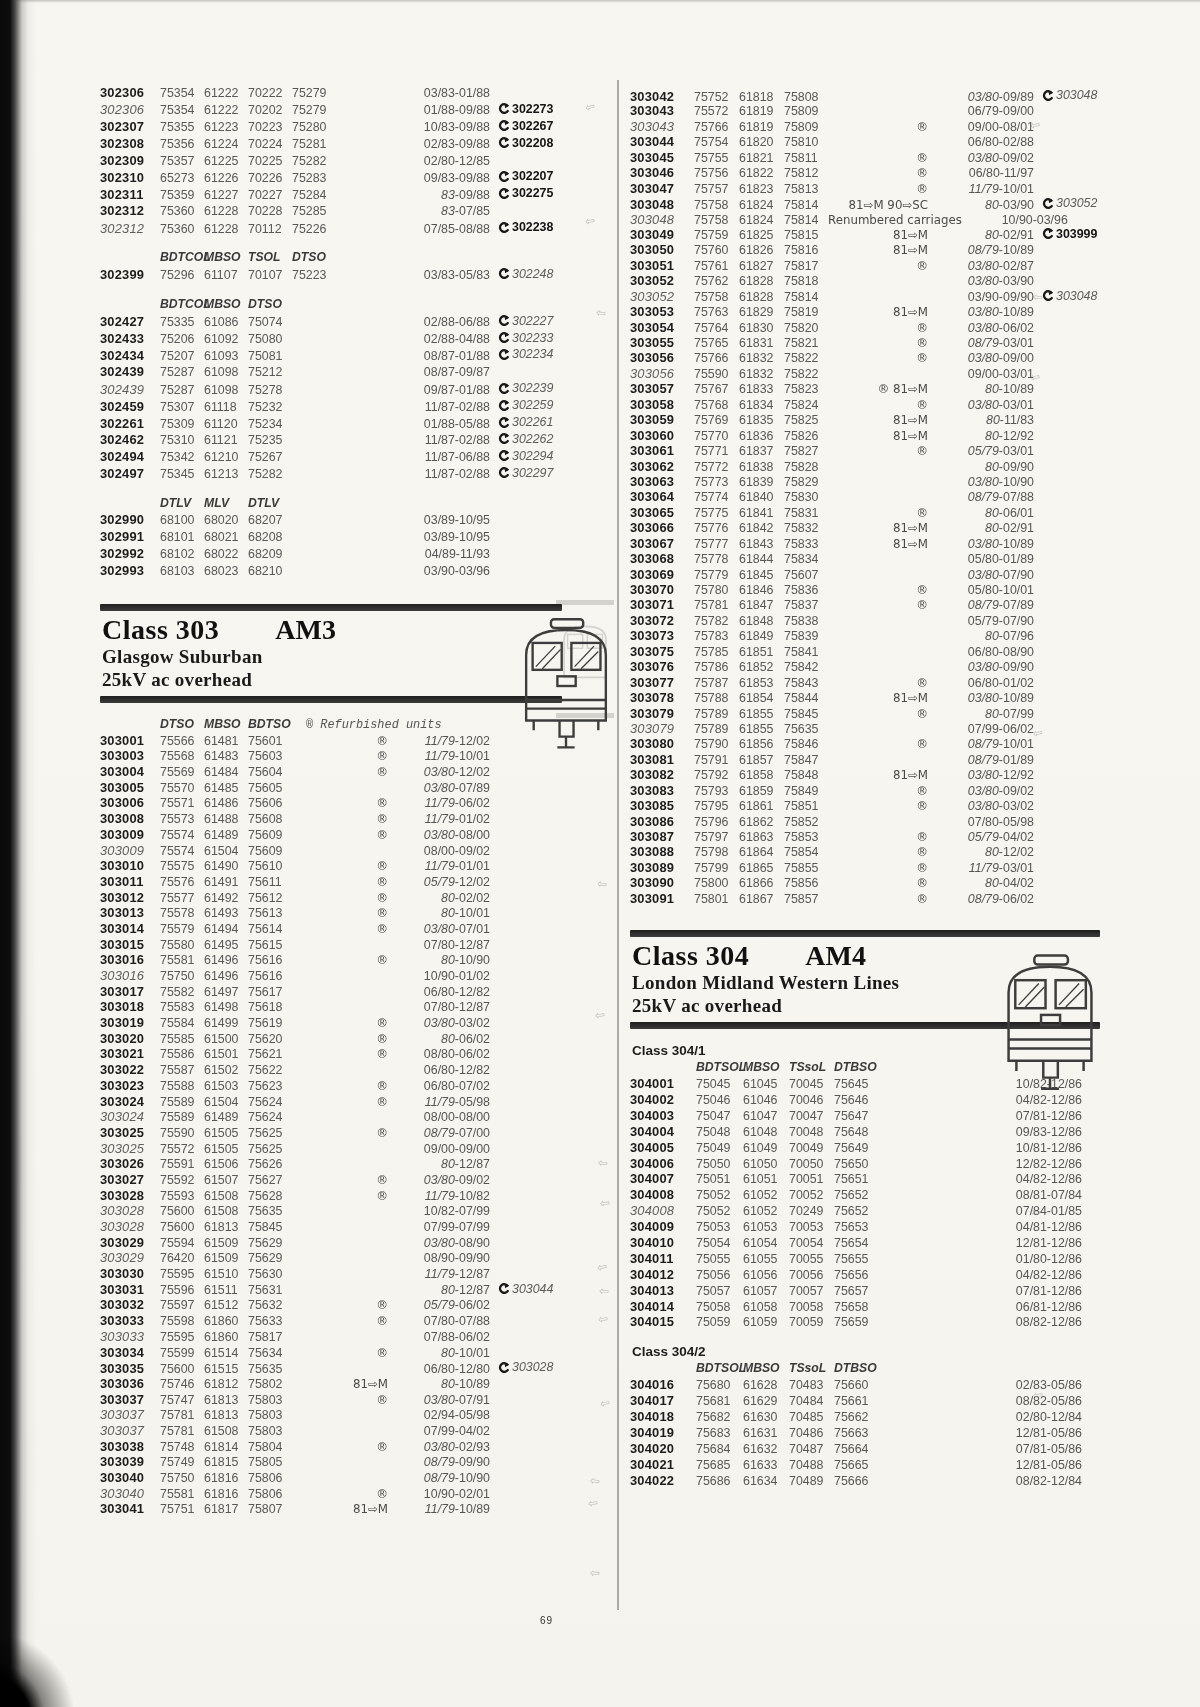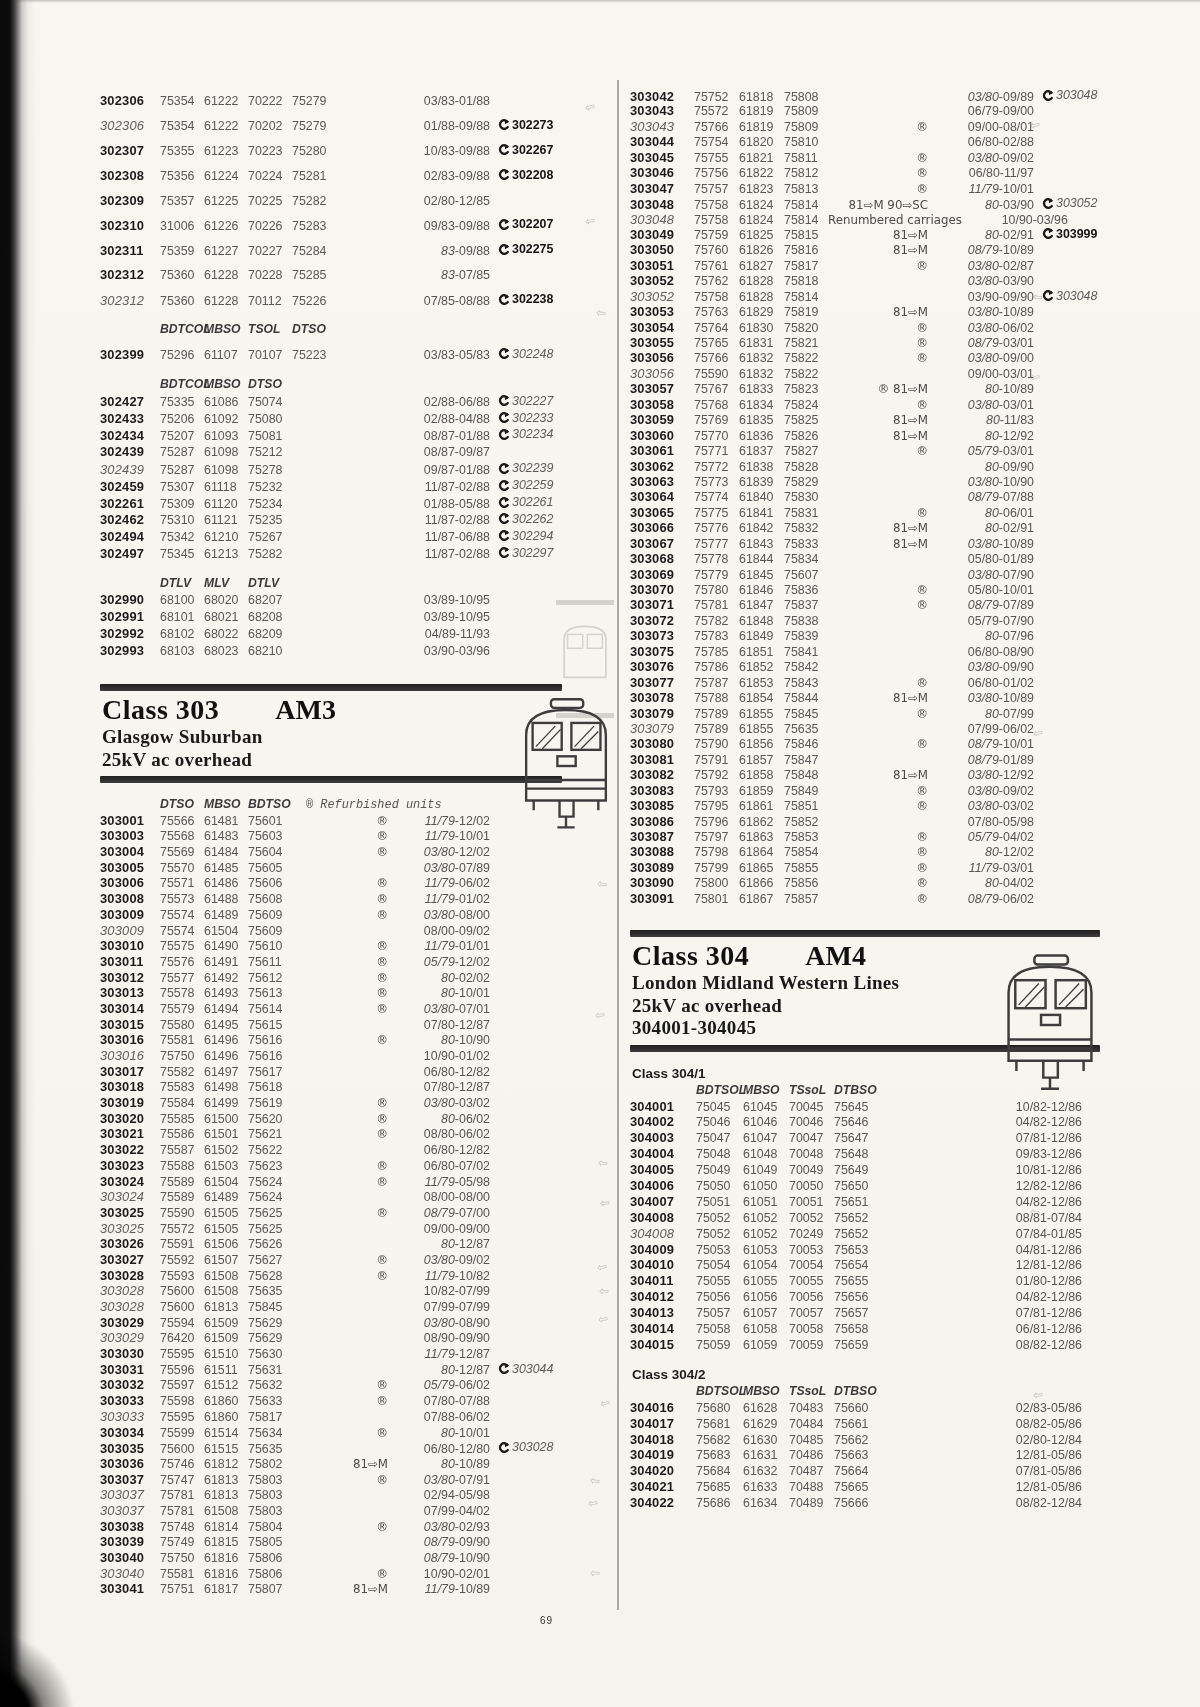--- a/index.html
+++ b/index.html
@@ -14,21 +14,21 @@
   .col-right{left:630px;top:88px;width:470px;}
 
   .tbl{margin:0;}
   .mt{margin-top:13px;}
   .lh169 .row{height:16.9px;}
   .lh157 .row{height:15.7px;}
   .lh154 .row{height:15.45px;}
   .lh159 .row{height:15.9px;}
 
   .row{display:grid;align-items:baseline;font-size:12.4px;white-space:nowrap;}
-  .g4L{grid-template-columns:60px 44px 44px 44px 44px 1fr 96px 72px;margin-top:8px;}
+  .g4L{grid-template-columns:60px 44px 44px 44px 44px 1fr 96px 72px;}
   .g3L{grid-template-columns:60px 44px 44px 44px 1fr 96px 72px;}
   .g3R{grid-template-columns:64px 45px 45px 44px 1fr 100px 66px;}
   .g4R{grid-template-columns:66px 47px 46px 45px 46px 1fr 94px 18px;}
 
   .cell{overflow:visible;}
   .u{font-weight:bold;color:#1c1c1c;font-size:12.9px;letter-spacing:.2px;}
   .uit{font-weight:normal;font-style:italic;color:#5f5f5f;}
   .c{color:#585858;}
   .cit{}
   .note{justify-self:end;text-align:right;color:#4a4a4a;padding-right:6px;font-family:"DejaVu Sans","Liberation Sans",sans-serif;font-size:11.8px;}
@@ -132,21 +132,21 @@
           <span class="cell c">75357</span>
           <span class="cell c">61225</span>
           <span class="cell c">70225</span>
           <span class="cell c">75282</span>
           <span class="cell note"></span>
           <span class="cell date">02/80-12/85</span>
           <span class="cell arr ai"></span>
         </div>
         <div class="row g4L">
           <span class="cell u">302310</span>
-          <span class="cell c">31006</span>
+          <span class="cell c">65273</span>
           <span class="cell c">61226</span>
           <span class="cell c">70226</span>
           <span class="cell c">75283</span>
           <span class="cell note"></span>
           <span class="cell date">09/83-09/88</span>
           <span class="cell arr ab"><svg class="ra" viewBox="0 0 12 12" width="11" height="11">
               <path d="M10.9 3.6 A4.7 4.7 0 1 0 11.2 7.9" fill="none" stroke="currentColor" stroke-width="2.5"></path>
               <polygon points="6.9,0.1 12,2.9 7.8,5.8" fill="currentColor"></polygon>
             </svg>302207</span>
         </div>
@@ -1365,21 +1365,20 @@
       </div>
 
     <div class="sec">
       <div class="bar"></div>
       <div class="sec-body">
         <div>
           <span class="sec-title">Class 304</span><span class="sec-code">AM4</span>
         </div>
         <div class="sec-line">London Midland Western Lines</div>
         <div class="sec-line">25kV ac overhead</div>
-        <div class="sec-line">304001-304045</div>
       </div>
       <div class="bar"></div>
       <svg class="sec-icon icon-304" viewBox="0 0 100 130">
         <g fill="none" stroke="currentColor" stroke-width="2.2">
           <rect x="36" y="3" width="30" height="8" rx="3"></rect>
           <path d="M13 36 Q13 13 50 13 Q87 13 87 36 L87 97 L13 97 Z"></path>
           <rect x="19" y="25" width="27" height="25"></rect>
           <rect x="55" y="25" width="27" height="25"></rect>
           <path d="M22 47 L40 28 M28 49 L45 31 M58 47 L76 28 M64 49 L80 33" stroke-width="1.2"></path>
           <rect x="42" y="56" width="17" height="9"></rect>

